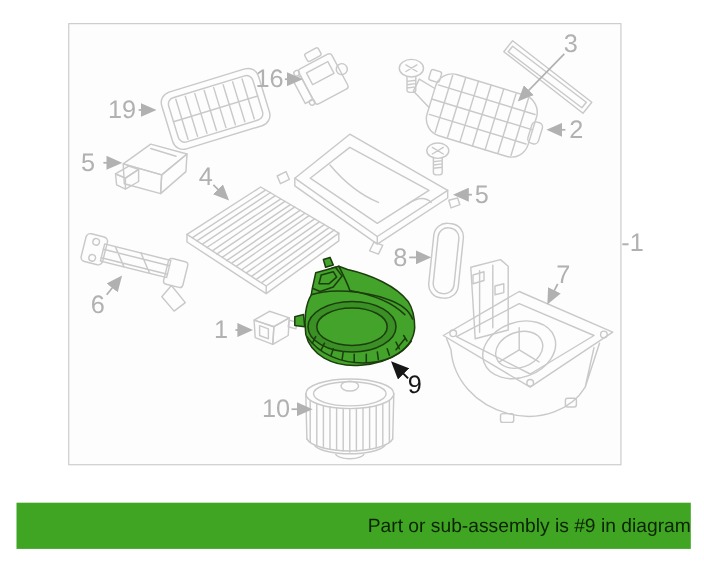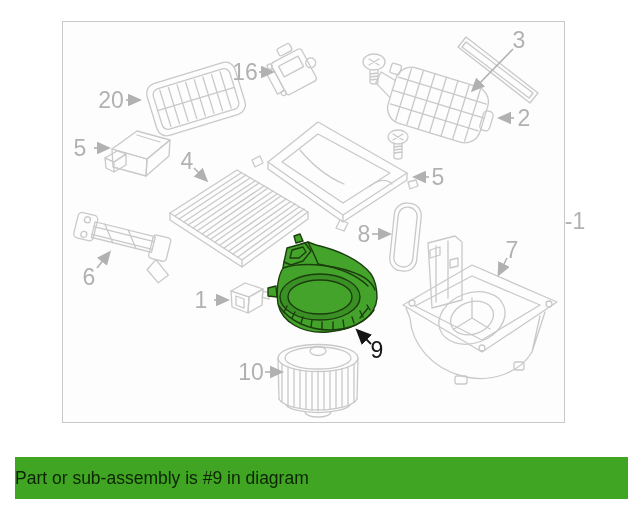--- a/index.html
+++ b/index.html
@@ -13,21 +13,21 @@
   }
   svg.art{position:absolute;left:0;top:0;}
   .lbl{
     position:absolute;transform:translate(-50%,-50%);
     font-size:23px;line-height:1;color:#b1b1b1;white-space:nowrap;
   }
   .lbl--dark{color:#161616;}
   .banner{
     position:absolute;left:15px;top:457px;width:613px;height:42px;
     background:#3fa523;color:#0c2403;
-    display:flex;flex-direction:column;align-items:flex-start;justify-content:center;
+    display:flex;flex-direction:column;align-items:flex-end;justify-content:center;
     font-size:17.5px;line-height:20px;text-align:center;
   }
 </style>
 </head>
 <body>
 
 <div class="diagram-frame"></div>
 
 <svg class="art" width="640" height="512" viewBox="0 0 640 512">
   <defs>
@@ -186,21 +186,21 @@
     <line x1="97" y1="268" x2="109" y2="253" marker-end="url(#ah-gray)"></line>
     <line x1="214" y1="300" x2="227" y2="300" marker-end="url(#ah-gray)"></line>
     <line x1="265" y1="372" x2="281" y2="372" marker-end="url(#ah-gray)"></line>
     <line x1="507" y1="258" x2="499" y2="274" marker-end="url(#ah-gray)"></line>
   </g>
   <g stroke="#161616" stroke-width="1.8" fill="none">
     <line x1="371" y1="344" x2="358" y2="331" marker-end="url(#ah-dark)"></line>
   </g>
 </svg>
 
-<span class="lbl" style="left:111px;top:100px">20</span>
+<span class="lbl" style="left:111px;top:100px">19</span>
 <span class="lbl" style="left:245px;top:72px">16</span>
 <span class="lbl" style="left:80px;top:148px">5</span>
 <span class="lbl" style="left:187px;top:161px">4</span>
 <span class="lbl" style="left:519px;top:40px">3</span>
 <span class="lbl" style="left:524px;top:118px">2</span>
 <span class="lbl" style="left:438px;top:177px">5</span>
 <span class="lbl" style="left:364px;top:234px">8</span>
 <span class="lbl" style="left:89px;top:277px">6</span>
 <span class="lbl" style="left:201px;top:300px">1</span>
 <span class="lbl" style="left:251px;top:372px">10</span>

